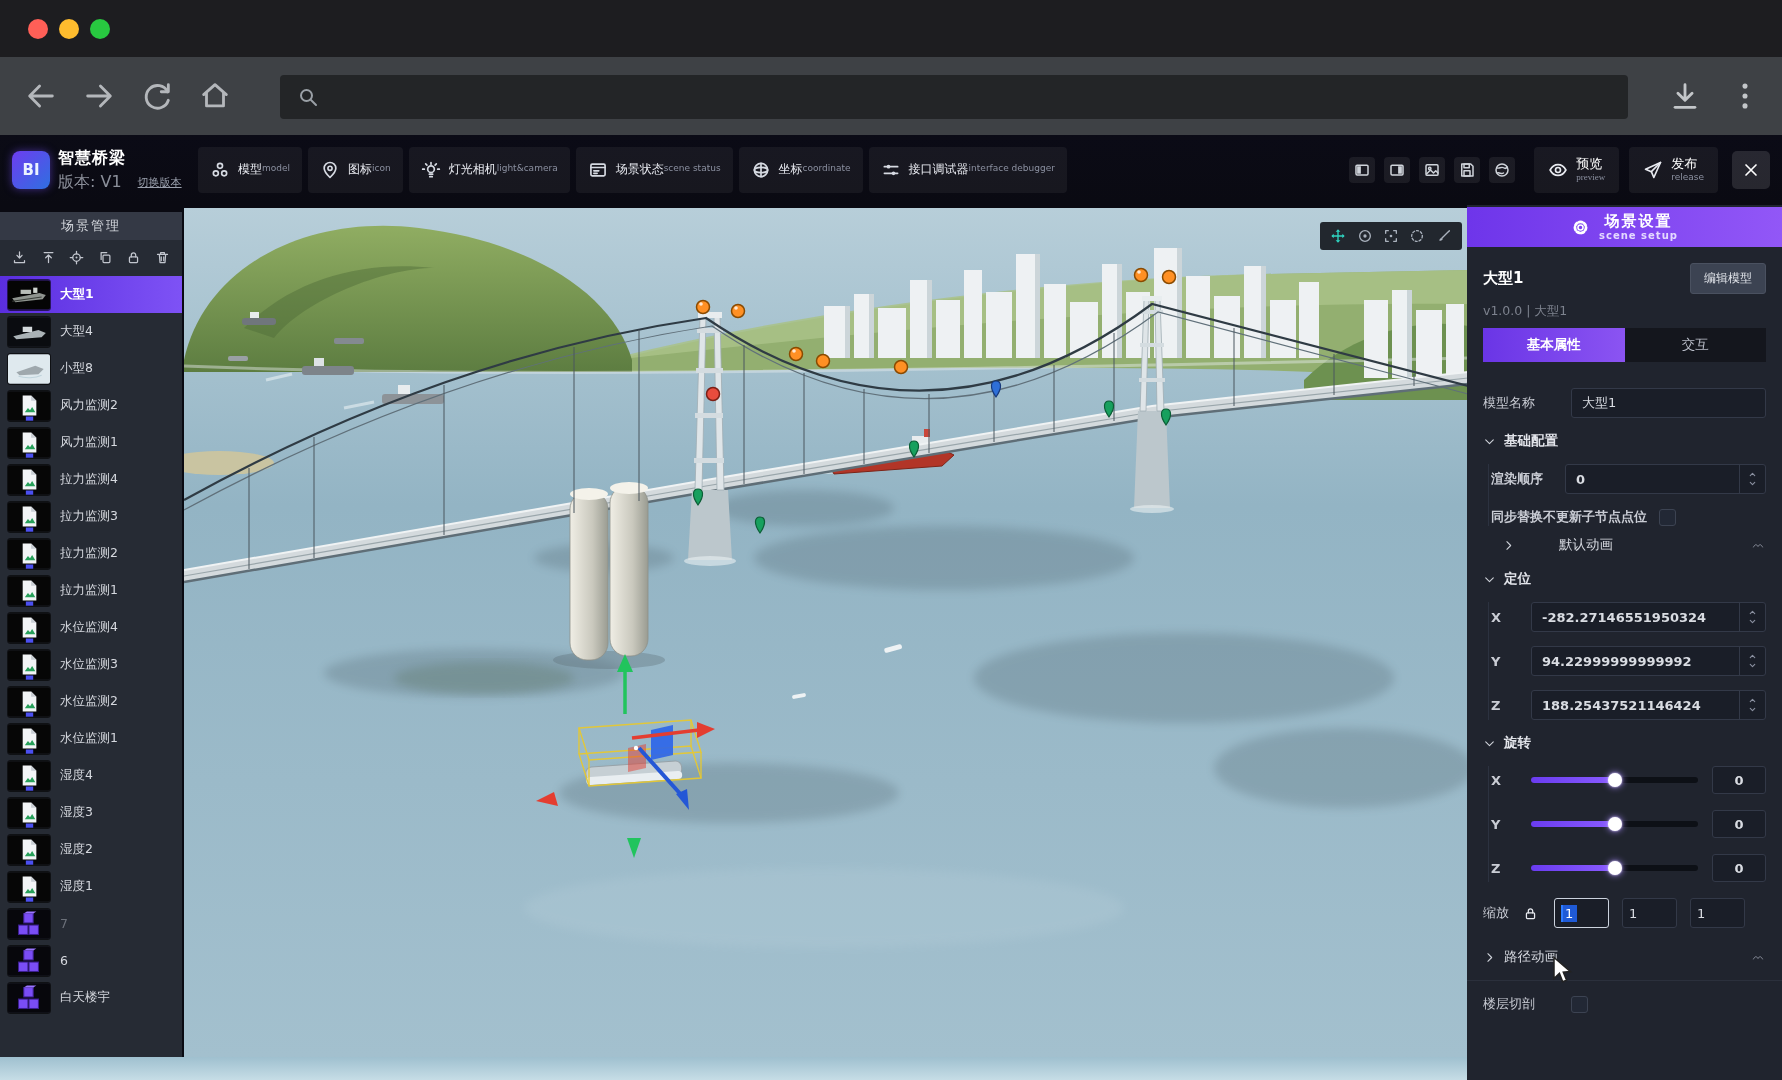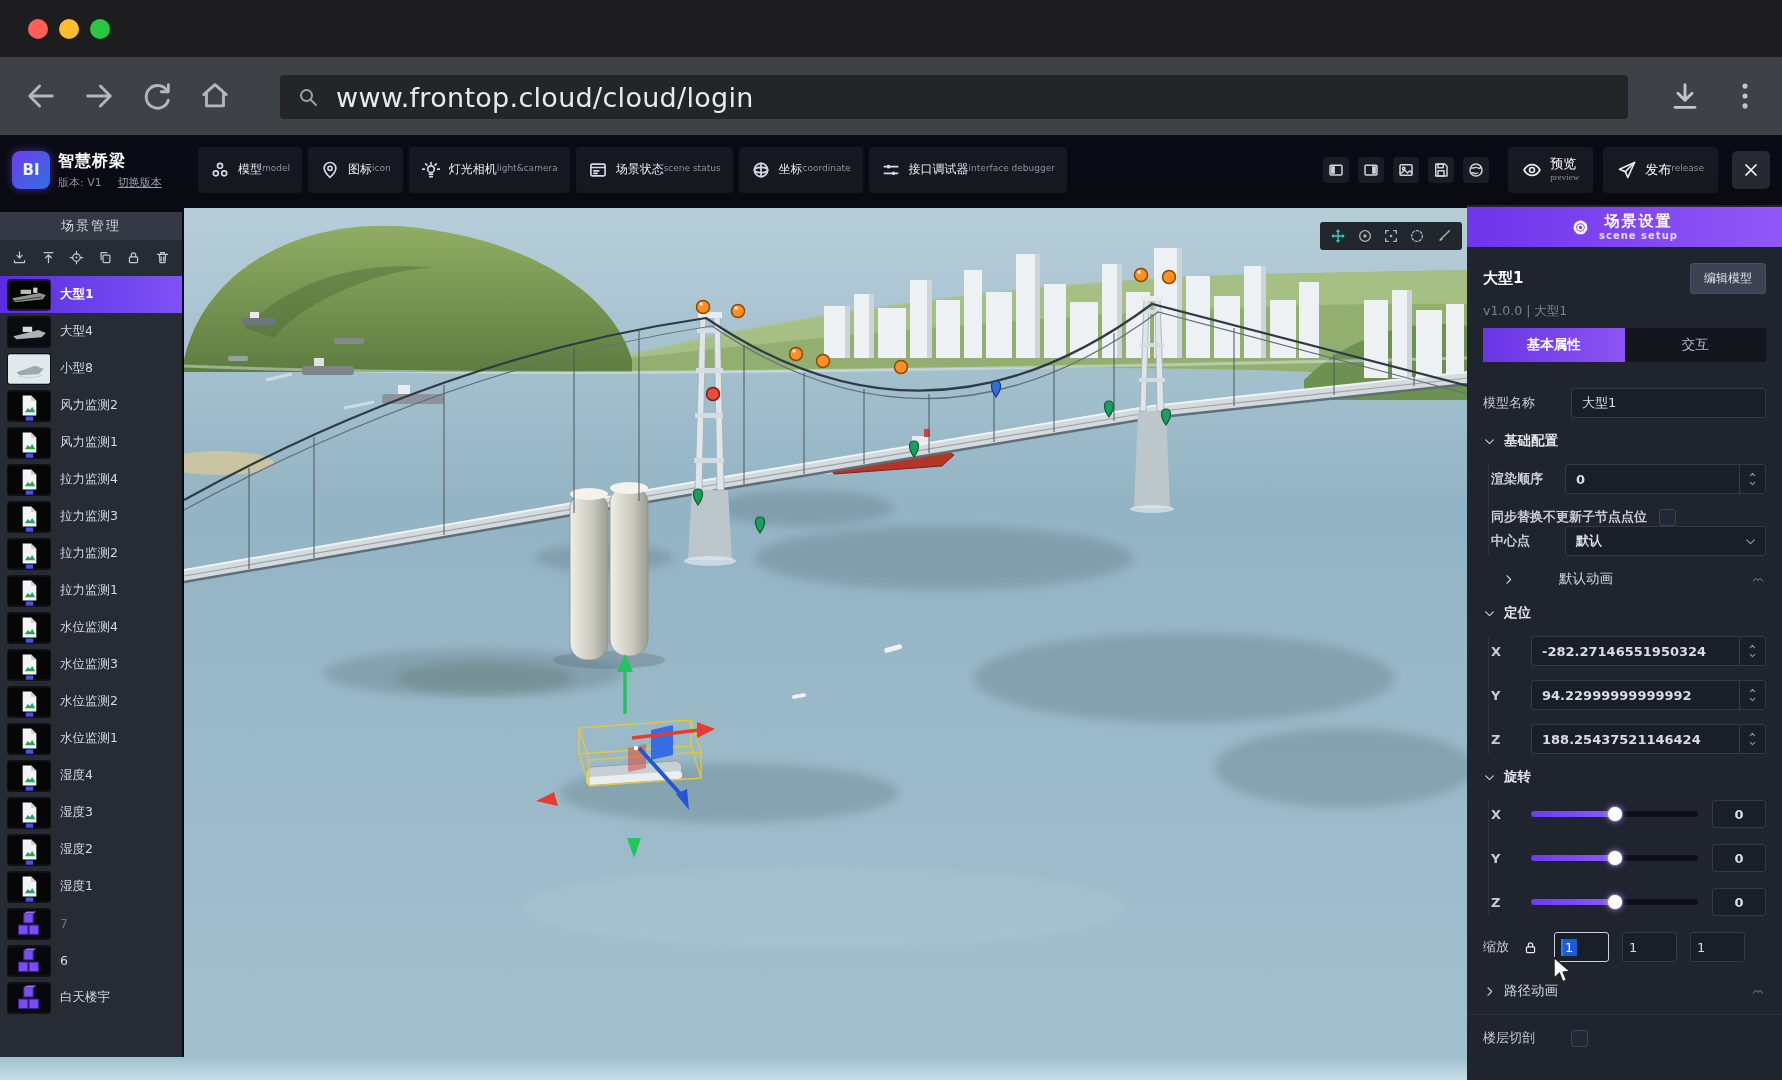--- a/index.html
+++ b/index.html
@@ -18,21 +18,21 @@
   #url-text{color:#e8eaed;font-size:27px;letter-spacing:.3px;white-space:nowrap;}
   #dl-ic{position:absolute;left:1668px;top:79px;width:34px;height:34px;color:#c3c6c9;}
   #menu-ic{position:absolute;left:1728px;top:79px;width:34px;height:34px;color:#c3c6c9;}
 
   
   #appbar{position:absolute;left:0;top:135px;width:1782px;height:70px;background:linear-gradient(180deg,#0b0b16,#0a0a12);display:flex;align-items:center;padding:0 12px;}
   #logo{width:38px;height:38px;border-radius:8px;background:linear-gradient(135deg,#6d3df0,#2f6fe0);color:#eaf2ff;font-weight:bold;font-size:15px;display:flex;align-items:center;justify-content:center;margin-right:8px;box-shadow:0 0 8px rgba(120,80,255,.5);}
   #brand{display:flex;flex-direction:column;gap:3px;width:140px;}
   #brand .t{color:#fff;font-size:16px;font-weight:bold;letter-spacing:1px;}
   #brand .r{display:flex;gap:16px;align-items:center;}
-  #brand .v{color:#8b8f9a;font-size:11px;}
+  #brand .v{color:#8b8f9a;font-size:16px;}
   #brand .sw{color:#9aa0ad;font-size:11px;text-decoration:underline;cursor:pointer;white-space:nowrap;}
   .tool{display:flex;align-items:center;gap:8px;background:rgba(255,255,255,.055);border-radius:4px;height:46px;padding:0 12px;margin-right:6px;}
   .tool .icon{width:20px;height:20px;color:#d6dae2;}
   .tool .lbl{display:flex;line-height:1.15;}
   .tool .cn{color:#e8eaf0;font-size:12px;white-space:nowrap;}
   .tool .en{color:#8b90a0;font-size:9px;white-space:nowrap;}
   #appbar .spacer{flex:1;}
   .mini{width:26px;height:26px;border-radius:4px;background:rgba(255,255,255,.07);color:#cfd3da;padding:4px;margin-right:9px;}
   .bigbtn{display:flex;align-items:center;gap:8px;background:rgba(255,255,255,.06);border-radius:4px;height:46px;padding:0 14px;margin-left:10px;}
   .bigbtn .icon{width:20px;height:20px;color:#e8eaf0;}
@@ -141,21 +141,20 @@
         </svg>
       </span>
   </div>
   <div id="urlbar">
     <span class="icon">
         <svg viewBox="0 0 24 24" fill="none" stroke="currentColor" stroke-width="2" stroke-linecap="round" stroke-linejoin="round">
           <circle cx="10.5" cy="10.5" r="5.5"></circle>
           <path d="M15 15l5 5"></path>
         </svg>
       </span>
-    <span id="url-text">www.frontop.cloud/cloud/login</span>
   </div>
   <span class="icon" id="dl-ic">
       <svg viewBox="0 0 24 24" fill="none" stroke="currentColor" stroke-width="2" stroke-linecap="round" stroke-linejoin="round">
         <path d="M12 4v10m-5-4l5 5 5-5"></path>
         <path d="M5 20h14"></path>
       </svg>
     </span>
   <span class="icon" id="menu-ic">
       <svg viewBox="0 0 24 24" fill="none" stroke="currentColor" stroke-width="2" stroke-linecap="round" stroke-linejoin="round">
         <circle cx="12" cy="5" r="1.8" fill="currentColor" stroke="none"></circle>
@@ -293,21 +292,21 @@
         <span class="en" style="color:#8b90a0;font-size:9px;font-family:Liberation Serif, serif;">preview</span>
       </span>
     </div>
     <div class="bigbtn">
       <span class="icon">
           <svg viewBox="0 0 24 24" fill="none" stroke="currentColor" stroke-width="2" stroke-linecap="round" stroke-linejoin="round">
             <path d="M21 3L3 11l7 3 3 7z"></path>
             <path d="M21 3l-11 11"></path>
           </svg>
         </span>
-      <span class="lbl" style="display:flex;line-height:1.15;">
+      <span class="lbl" style="display:flex;flex-direction:column;line-height:1.15;">
         <span class="cn" style="color:#fff;font-size:13px;">发布</span>
         <span class="en" style="color:#8b90a0;font-size:9px;">release</span>
       </span>
     </div>
     <span class="icon" id="close-btn">
         <svg viewBox="0 0 24 24" fill="none" stroke="currentColor" stroke-width="2" stroke-linecap="round" stroke-linejoin="round">
           <path d="M6 6l12 12M18 6L6 18"></path>
         </svg>
       </span>
   </div>
@@ -915,31 +914,20 @@
                     <path d="M6 9l6 6 6-6" stroke-width="3"></path>
                   </svg>
                 </span>
               </span>
           </div>
         </div>
         <div class="frow" style="margin-bottom:0;">
           <span class="flabel" style="width:auto;flex:0 0 auto;margin-right:12px;">同步替换不更新子节点点位</span>
           <span class="checkbox"></span>
         </div>
-        <div class="frow">
-          <span class="flabel">中心点</span>
-          <div class="field">
-              <span>默认</span>
-            <span class="icon chev">
-                <svg viewBox="0 0 24 24" fill="none" stroke="currentColor" stroke-width="2" stroke-linecap="round" stroke-linejoin="round">
-                  <path d="M5 9l7 7 7-7"></path>
-                </svg>
-              </span>
-          </div>
-        </div>
       </div>
 
       <div class="sec" style="margin-left:5px;padding-left:14px;gap:44px;">
         <span class="icon">
             <svg viewBox="0 0 24 24" fill="none" stroke="currentColor" stroke-width="2" stroke-linecap="round" stroke-linejoin="round">
               <path d="M9 5l7 7-7 7"></path>
             </svg>
           </span>
         <span class="slab" style="font-weight:normal;color:#d4d7de;">默认动画</span>
         <span class="spread"></span>

